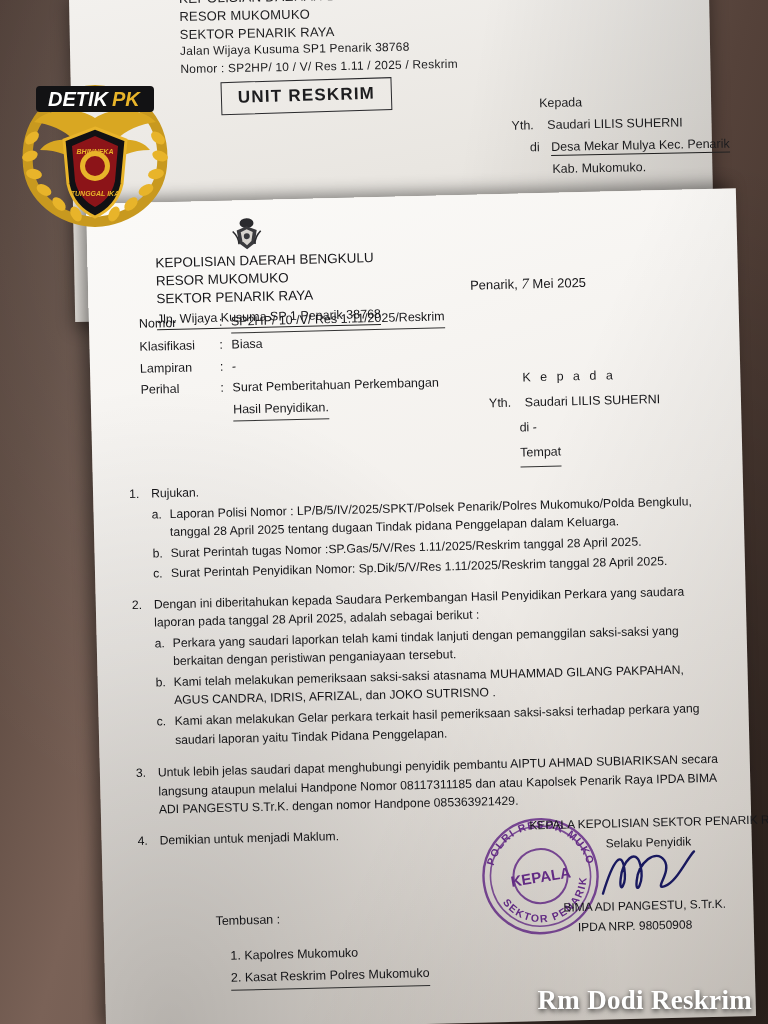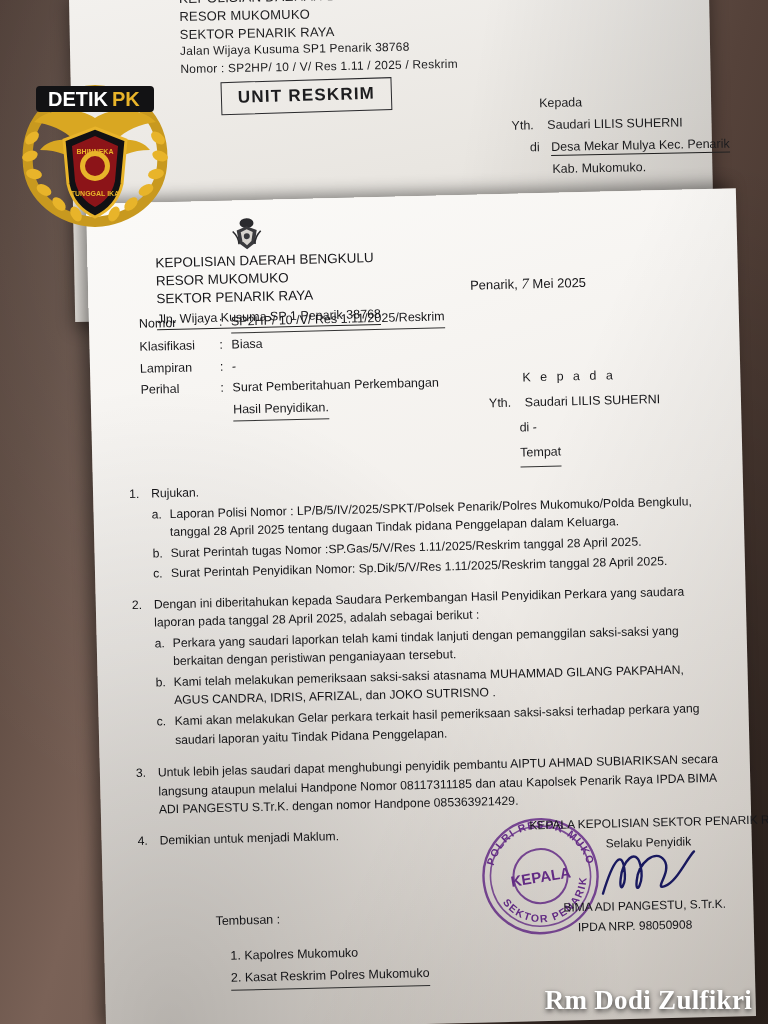--- a/index.html
+++ b/index.html
@@ -130,21 +130,21 @@
 
   .tembusan{
     position:absolute;left:112px;top:710px;font-size:12.5px;line-height:1.7;
   }
   .tembusan .list{margin-top:14px;margin-left:14px;}
   .tembusan .list div{white-space:nowrap;}
   .tembusan .u{border-bottom:1px solid #333;display:inline-block;padding-bottom:1px;}
 
   
   .badge{
-    position:absolute;left:14px;top:78px;width:162px;height:150px;
+    position:absolute;left:14px;top:78px;width:162px;height:150px;font-style:italic;
   }
   .watermark{
     position:absolute;right:16px;bottom:8px;
     font-family:"Liberation Serif",serif;
     font-size:27px;font-weight:bold;color:#fff;
     text-shadow:0 2px 5px rgba(0,0,0,.75);
     letter-spacing:.3px;
   }
   .blur-top{
     position:absolute;left:344px;top:-6px;width:70px;height:34px;
@@ -378,13 +378,13 @@
     <text x="81" y="118" text-anchor="middle" font-family="Liberation Sans, sans-serif" font-size="7" fill="#e8b42a" font-weight="bold">TUNGGAL IKA</text>
 
     <g>
       <rect x="22" y="8" width="118" height="26" rx="4" fill="#121214"></rect>
       <text x="34" y="28" font-family="Liberation Sans, sans-serif" font-size="20" font-weight="bold" fill="#ffffff">DETIK</text>
       <text x="98" y="28" font-family="Liberation Sans, sans-serif" font-size="20" font-weight="bold" fill="#e8b42a">PK</text>
     </g>
   </svg>
 </div>
 
-<div class="watermark">Rm Dodi Zulfikri</div>
+<div class="watermark">Rm Dodi Reskrim</div>
 
 </body></html>

